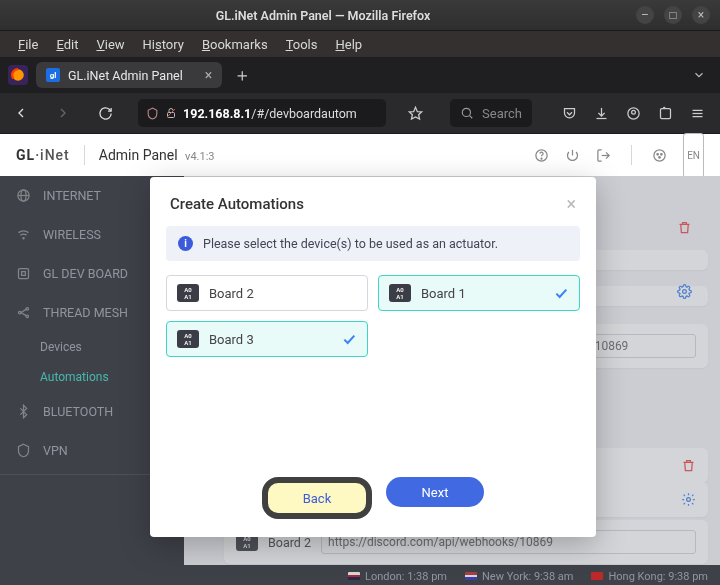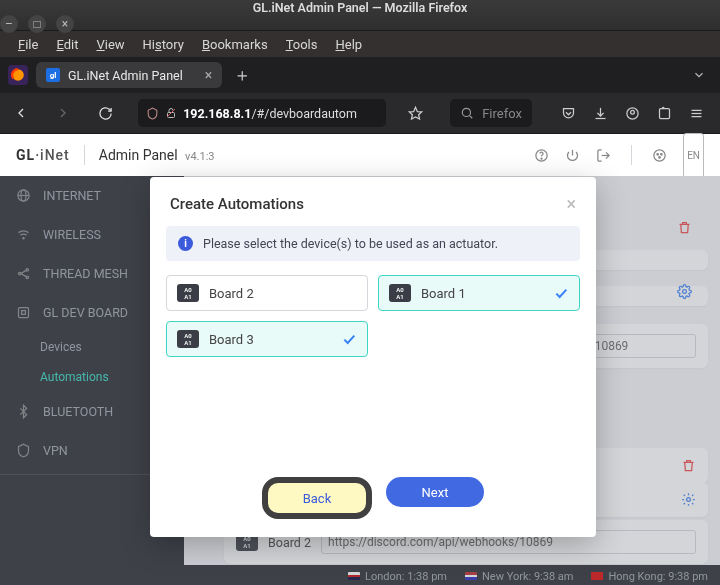--- a/index.html
+++ b/index.html
@@ -1,16 +1,16 @@
 <!DOCTYPE html>
 <html><head>
 <meta charset="utf-8">
 <style>
 html,body{margin:0;padding:0;width:720px;height:585px;overflow:hidden;font-family:-apple-system,BlinkMacSystemFont,"Segoe UI",Roboto,sans-serif;background:#2a2a2a;}
-.titlebar{height:30px;background:linear-gradient(180deg,#3a3a3a,#2e2e2e);display:flex;color:#ddd;font-size:12.5px;border-bottom:1px solid #1a1a1a;flex-direction:column;}
+.titlebar{height:30px;background:linear-gradient(180deg,#3a3a3a,#2e2e2e);display:flex;align-items:center;color:#ddd;font-size:12.5px;border-bottom:1px solid #1a1a1a;}
 .titlebar .title{flex:1;text-align:center;font-weight:600;}
 .titlebar .winctl{display:flex;gap:10px;padding-right:10px;}
 .titlebar .winctl span{width:18px;height:18px;border-radius:50%;background:#444;display:flex;align-items:center;justify-content:center;color:#bbb;cursor:pointer;font-size:12px;}
 .menubar{height:26px;background:#33302f;display:flex;align-items:center;padding:0 10px;gap:2px;color:#d8d8d8;font-size:13px;}
 .menubar span{padding:2px 8px;cursor:pointer;text-decoration:underline;text-decoration-color:transparent;}
 .menubar span u{text-decoration:underline;}
 .tabbar{height:36px;background:#1f1f22;display:flex;align-items:center;padding:0 8px;}
 .ffbadge{width:20px;height:20px;border-radius:4px;background:#38235a;display:flex;align-items:center;justify-content:center;margin-right:8px;}
 .ffbadge svg{width:14px;height:14px;}
 .tab{display:flex;align-items:center;background:#3a3a3d;border-radius:6px;padding:5px 10px;color:#e8e8e8;font-size:12.5px;gap:8px;}
@@ -142,21 +142,21 @@
   <div class="tbtn">
     <svg width="15" height="15" viewBox="0 0 24 24" fill="none" stroke="#ccc" stroke-width="2">
         <polygon points="12 2 15 9 22 9.3 17 14 18.5 21 12 17.5 5.5 21 7 14 2 9.3 9 9"></polygon>
       </svg>
   </div>
   <div class="searchwrap">
     <svg width="14" height="14" viewBox="0 0 24 24" fill="none" stroke="#999" stroke-width="2">
         <circle cx="11" cy="11" r="7"></circle>
         <line x1="21" y1="21" x2="16.5" y2="16.5"></line>
       </svg>
-    <span>Firefox</span>
+    <span>Search</span>
   </div>
   <div class="rtools">
     <div class="tbtn">
         <svg width="15" height="15" viewBox="0 0 24 24" fill="none" stroke="#ccc" stroke-width="2">
           <path d="M4 4h16v7a8 8 0 0 1-16 0V4z"></path>
           <polyline points="8 10 12 14 16 10"></polyline>
         </svg>
       </div>
     <div class="tbtn">
         <svg width="15" height="15" viewBox="0 0 24 24" fill="none" stroke="#ccc" stroke-width="2">
@@ -238,34 +238,34 @@
     <div class="item">
         <svg width="15" height="15" viewBox="0 0 24 24" fill="none" stroke="#888" stroke-width="2">
           <path d="M4 9a14 14 0 0 1 16 0"></path>
           <path d="M7 13a9 9 0 0 1 10 0"></path>
           <circle cx="12" cy="18" r="1" fill="#888"></circle>
         </svg>
         <span>WIRELESS</span>
       </div>
     <div class="item">
         <svg width="15" height="15" viewBox="0 0 24 24" fill="none" stroke="#888" stroke-width="2">
+          <rect x="4" y="4" width="16" height="16" rx="2"></rect>
+          <rect x="9" y="9" width="6" height="6"></rect>
+        </svg>
+        <span>GL DEV BOARD</span>
+      </div>
+    <div class="item">
+        <svg width="15" height="15" viewBox="0 0 24 24" fill="none" stroke="#888" stroke-width="2">
           <circle cx="6" cy="12" r="2"></circle>
           <circle cx="18" cy="6" r="2"></circle>
           <circle cx="18" cy="18" r="2"></circle>
           <line x1="8" y1="12" x2="16" y2="7"></line>
           <line x1="8" y1="12" x2="16" y2="17"></line>
         </svg>
         <span>THREAD MESH</span>
-      </div>
-    <div class="item">
-        <svg width="15" height="15" viewBox="0 0 24 24" fill="none" stroke="#888" stroke-width="2">
-          <rect x="4" y="4" width="16" height="16" rx="2"></rect>
-          <rect x="9" y="9" width="6" height="6"></rect>
-        </svg>
-        <span>GL DEV BOARD</span>
       </div>
     <div class="item sub">
         <span>Devices</span>
       </div>
     <div class="item sub active">
         <span>Automations</span>
       </div>
     <div class="item">
         <svg width="15" height="15" viewBox="0 0 24 24" fill="none" stroke="#888" stroke-width="2">
           <path d="M7 7l10 10-5 5V2l5 5L7 17"></path>

